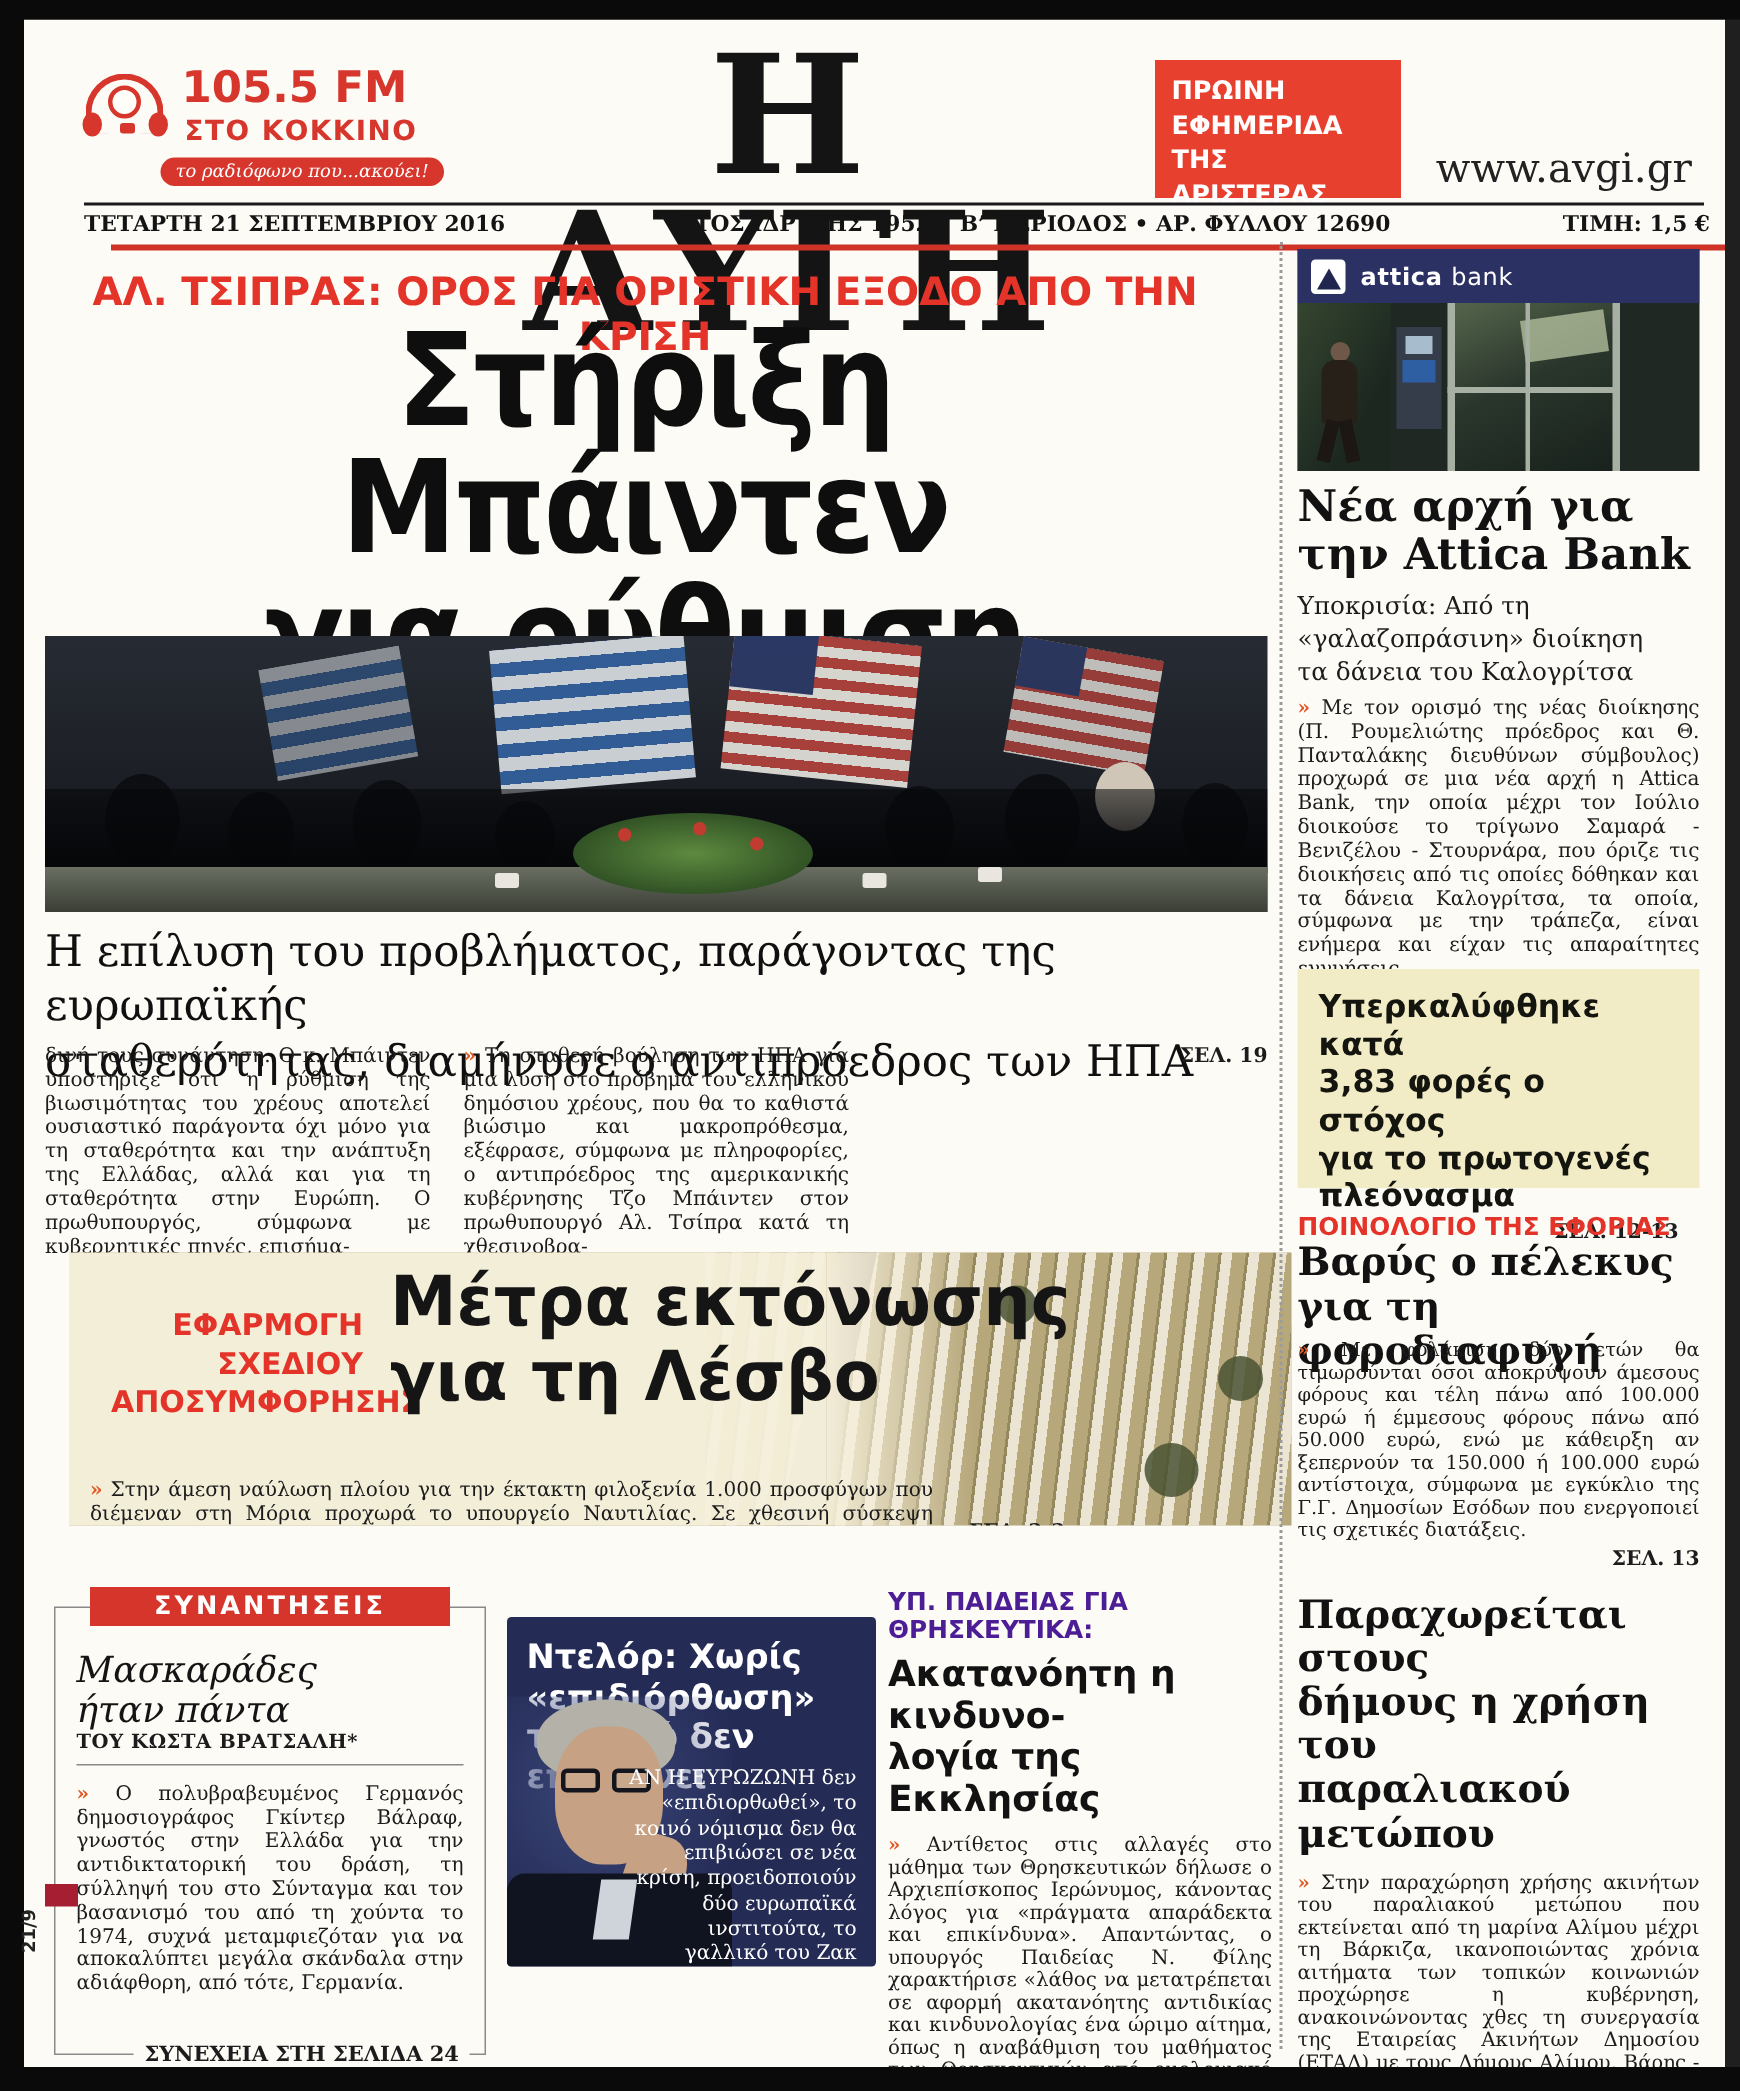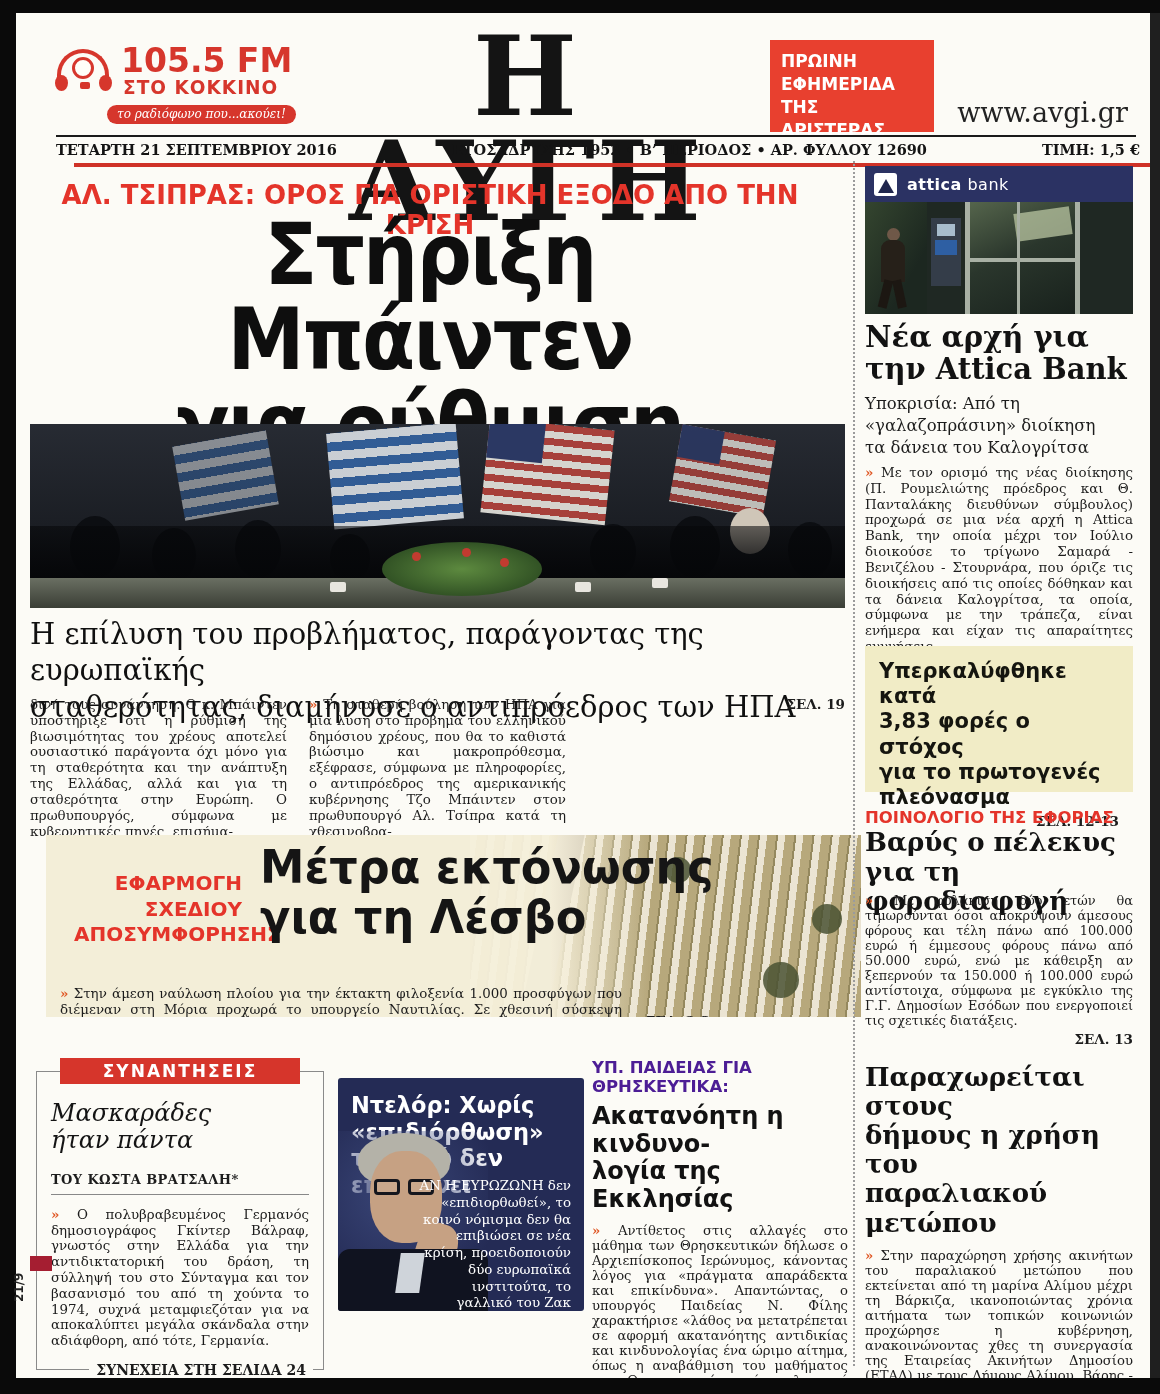--- a/index.html
+++ b/index.html
@@ -16,21 +16,21 @@
   .pref{font-weight:bold;font-size:13.5px;text-align:right;}
   .bullet{color:#e05a28;font-weight:bold;}
   .lead-in{font-weight:normal;}
 
   
   .radio{left:39px;top:22px;width:280px;height:100px;}
   .hp-band{position:absolute;left:2px;top:14px;width:52px;height:40px;border:4px solid #d6362c;border-bottom:none;border-radius:28px 28px 0 0;}
   .hp-ear{position:absolute;width:13px;height:16px;background:#d6362c;border-radius:50%;top:40px;}
   .bulb{position:absolute;left:17px;top:22px;width:22px;height:22px;background:#fffef8;border:3px solid #d6362c;border-radius:50%;}
   .bulb-base{position:absolute;left:25px;top:47px;width:10px;height:7px;background:#d6362c;border-radius:2px;}
-  .radio-freq{position:absolute;left:66px;top:6px;font-size:33px;font-weight:bold;color:#d6362c;letter-spacing:0;}
+  .radio-freq{position:absolute;left:66px;top:6px;font-size:29px;font-weight:bold;color:#d6362c;letter-spacing:0;}
   .radio-station{position:absolute;left:68px;top:42px;font-size:18.5px;font-weight:bold;color:#d6362c;letter-spacing:1px;}
   .radio-badge{position:absolute;left:52px;top:70px;background:#d6362c;color:#fff;font-style:italic;
                font-size:12px;padding:2px 10px 3px;border-radius:10px;white-space:nowrap;}
   .masthead{left:270px;top:12px;width:480px;text-align:center;font-size:110px;font-weight:bold;
             line-height:.95;letter-spacing:2px;color:#141414;}
   .mast-box{left:754px;top:27px;width:164px;height:92px;background:#e8402f;color:#fff;
             font-size:17px;font-weight:bold;line-height:1.35;padding:10px 11px;}
   .website{left:916px;top:84px;width:196px;text-align:right;font-size:27px;color:#222;}
   .rule-black{left:40px;right:14px;top:122px;height:2px;background:#1a1a1a;}
   .dateline{left:40px;right:10px;top:128px;display:flex;justify-content:space-between;
@@ -77,21 +77,21 @@
   .lesvos-body{position:absolute;left:14px;top:124px;width:562px;margin-top:27px;}
   .lesvos-ref{position:absolute;left:600px;top:178px;}
 
   
   .story-maskarades{left:14px;top:1045px;width:300px;height:312px;}
   .mask-tab{position:absolute;left:30px;top:0;width:240px;height:26px;background:#d6352b;color:#fff;
       text-align:center;font-size:17px;font-weight:bold;letter-spacing:2px;line-height:26px;z-index:2;}
   .mask-box{position:absolute;left:6px;top:13px;width:288px;bottom:0;border:1px solid #8a8a8a;
       padding:28px 14px 20px;background:#fcfbf6;}
   .mask-head{font-size:24px;font-style:italic;line-height:1.12;color:#141414;}
-  .mask-byline{margin-top:18px;font-size:13px;font-weight:bold;letter-spacing:.4px;
+  .mask-byline{margin-top:0;font-size:13px;font-weight:bold;letter-spacing:.4px;
       border-bottom:1px solid #888;padding-bottom:7px;}
   .mask-body{margin-top:12px;}
   .mask-footer{position:absolute;right:10px;bottom:-9px;background:#fcfbf6;padding:0 7px;
       font-size:14px;font-weight:bold;}
 
   .story-delors{left:322px;top:1048px;width:246px;height:233px;background:#242b55;border-radius:3px;
       overflow:hidden;padding:14px 13px;margin-top:17px;}
   .delors-head{color:#fff;font-size:22.5px;font-weight:bold;line-height:1.18;}
   .delors-body{position:absolute;right:13px;top:100px;width:156px;color:#fff;font-size:13.4px;
       line-height:1.25;text-align:right;}

